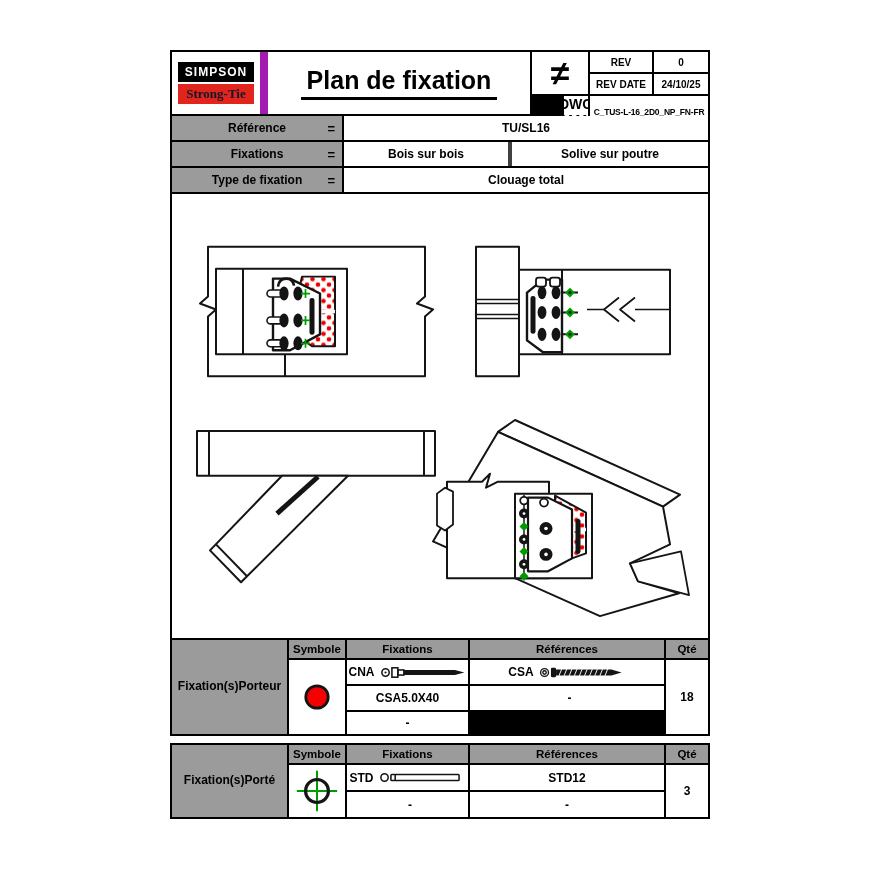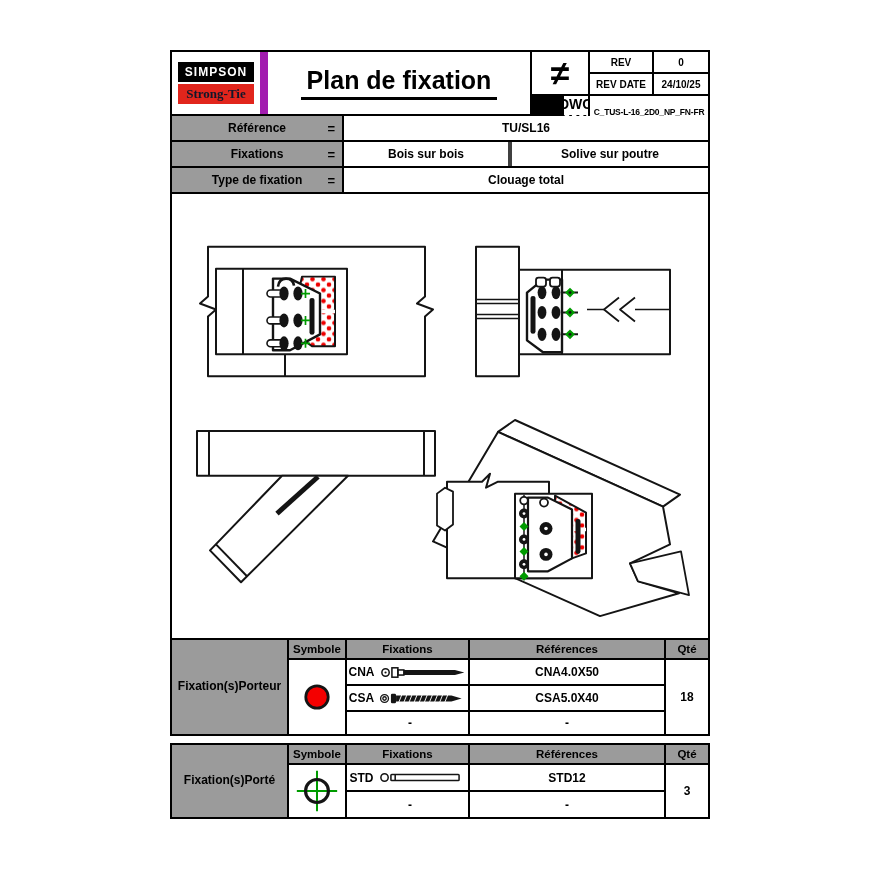--- a/index.html
+++ b/index.html
@@ -244,21 +244,20 @@
       <svg viewBox="0 0 108 16" width="92" height="15">
         <g stroke="#141414" fill="none" stroke-width="1.8">
           <circle cx="6.5" cy="8" r="4.3"></circle>
           <rect x="14" y="2.5" width="7" height="11"></rect>
           <rect x="21" y="5" width="7" height="6"></rect>
         </g>
         <circle cx="6.5" cy="8" r="1.3" fill="#141414"></circle>
         <path d="M28,5 H88 L99,8 L88,11 H28 Z" fill="#141414"></path>
       </svg>
     </div>
-    <div class="c">CNA4.0X50</div>
 
     <div class="c fx">
       <span>CSA</span>
       <svg viewBox="0 0 108 16" width="92" height="15">
         <g stroke="#141414" fill="none" stroke-width="1.6">
           <circle cx="6.5" cy="8" r="4.6"></circle>
           <circle cx="6.5" cy="8" r="2"></circle>
         </g>
         <rect x="14" y="2.5" width="6" height="11" rx="1.5" fill="#141414"></rect>
         <path d="M20,4.5 H85 L97,8 L85,11.5 H20 Z" fill="#141414"></path>

